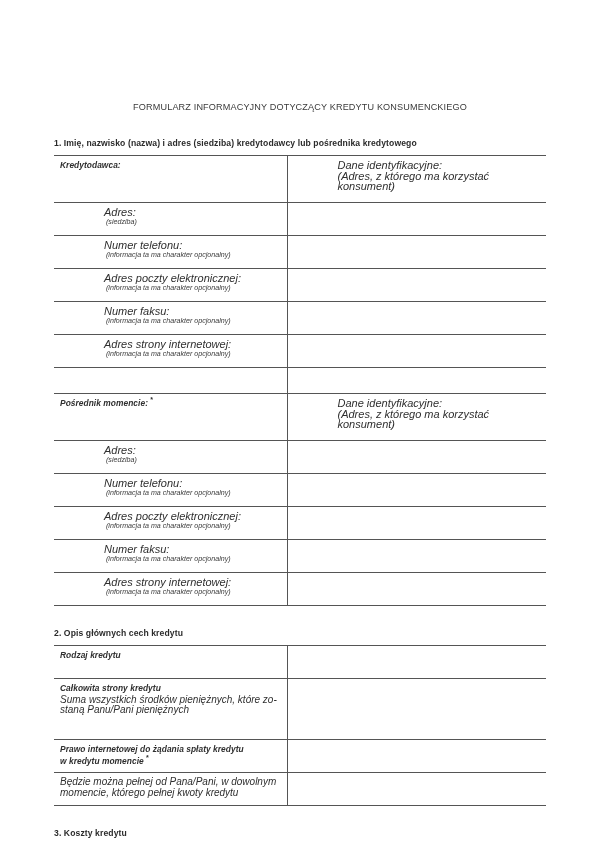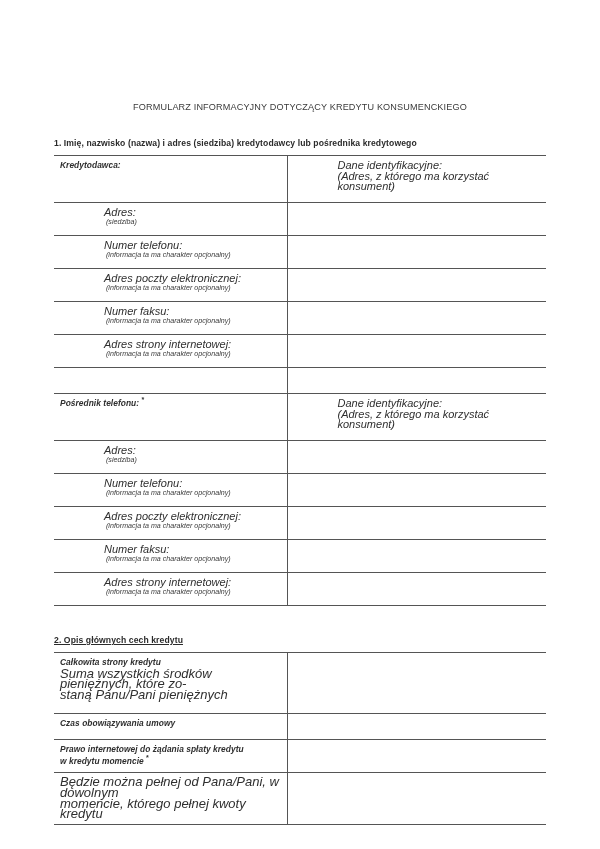--- a/index.html
+++ b/index.html
@@ -36,21 +36,21 @@
   .doc-title .line { display: block; }
 
   
   .section-heading {
     font-size: 8.6px;
     font-weight: bold;
     color: #2b2b2b;
     letter-spacing: 0.1px;
     margin: 0 0 7px 0;
   }
-  .section-heading.gap-top { margin-top: 29px; text-decoration: underline; }
+  .section-heading.gap-top { margin-top: 22px; }
 
   
   .form-table {
     width: 492px;
     border-collapse: collapse;
     table-layout: fixed;
     margin: 0 0 4px 0;
     font-style: italic;
   }
   .form-table col.left  { width: 233px; }
@@ -88,21 +88,21 @@
     margin-left: 44px;
   }
   .lbl-sub {
     font-size: 7.1px;
     line-height: 9.5px;
     display: block;
     color: #3a3a3a;
     padding-left: 46px;
   }
   .lbl-note {
-    font-size: 13px;
+    font-size: 10px;
     line-height: 10.8px;
     display: block;
   }
   .spacer-para { height: 6px; }
 
   sup.star {
     font-size: 7px;
     line-height: 0;
     vertical-align: super;
     padding-left: 2px;
@@ -184,21 +184,21 @@
         <td class="cell-right h-med"></td>
       </tr>
 
       <tr>
         <td class="cell-left h-blank"></td>
         <td class="cell-right h-blank"></td>
       </tr>
 
       <tr>
         <td class="cell-left h-tall">
-          <span class="lbl-bold"><span>Pośrednik telefonu:</span><sup class="star">*</sup></span>
+          <span class="lbl-bold"><span>Pośrednik momencie:</span><sup class="star">*</sup></span>
         </td>
         <td class="cell-right h-tall">
           <span class="spacer-para"></span>
           <span class="lbl-main">Dane identyfikacyjne:</span>
           <span class="lbl-main">(Adres, z którego ma korzystać konsument)</span>
         </td>
       </tr>
 
       <tr>
         <td class="cell-left h-med">
@@ -244,35 +244,35 @@
 
   <div class="section-heading gap-top">2. Opis głównych cech kredytu</div>
 
   <table class="form-table">
     <colgroup>
         <col class="left">
         <col class="right">
       </colgroup>
     <tbody>
       <tr>
+        <td class="cell-left h-med">
+          <span class="lbl-bold">Rodzaj kredytu</span>
+        </td>
+        <td class="cell-right h-med"></td>
+      </tr>
+      <tr>
         <td class="cell-left h-xtall">
           <span class="lbl-bold">Całkowita strony kredytu</span>
           <span class="spacer-para"></span>
           <span class="lbl-note">Suma wszystkich środków pieniężnych, które zo-</span>
           <span class="lbl-note">staną Panu/Pani pieniężnych</span>
         </td>
         <td class="cell-right h-xtall"></td>
       </tr>
       <tr>
-        <td class="cell-left h-small">
-          <span class="lbl-bold">Czas obowiązywania umowy</span>
-        </td>
-        <td class="cell-right h-small"></td>
-      </tr>
-      <tr>
         <td class="cell-left h-med">
           <span class="lbl-bold">Prawo internetowej do żądania spłaty kredytu</span>
           <span class="lbl-bold"><span>w kredytu momencie</span><sup class="star">*</sup></span>
         </td>
         <td class="cell-right h-med"></td>
       </tr>
       <tr>
         <td class="cell-left h-med">
           <span class="lbl-note">Będzie można pełnej od Pana/Pani, w dowolnym</span>
           <span class="lbl-note">momencie, którego pełnej kwoty kredytu</span>

